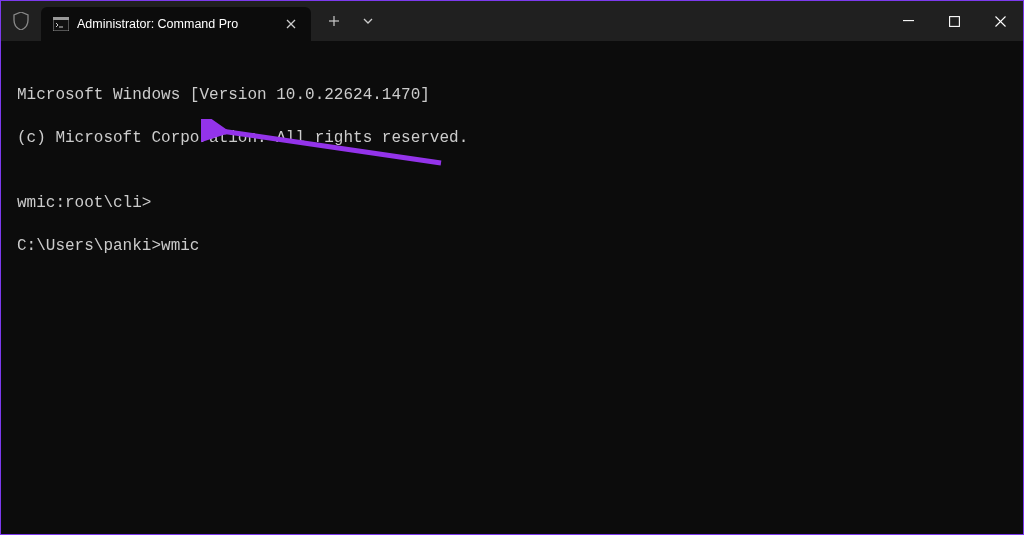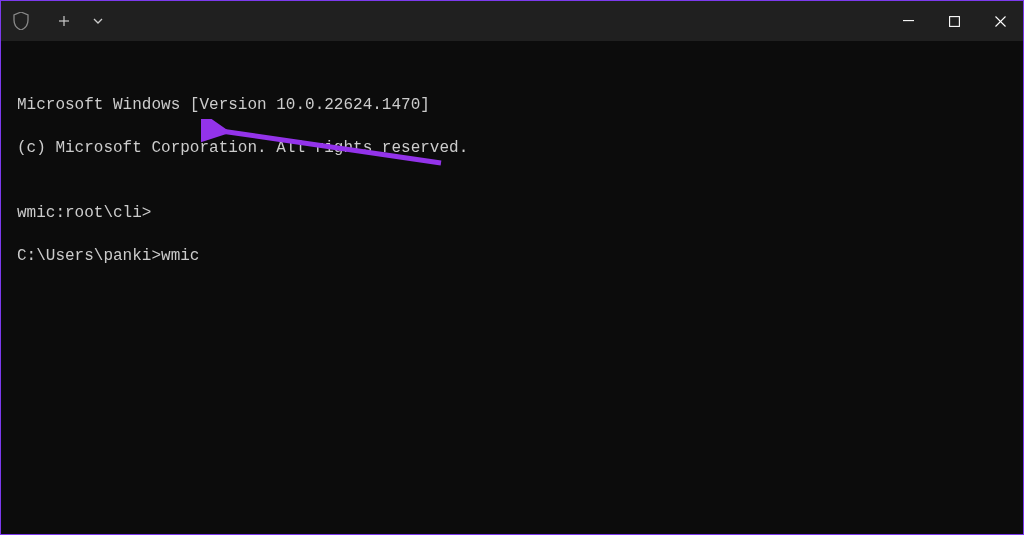--- a/index.html
+++ b/index.html
@@ -90,21 +90,21 @@
       height: 40px;
       display: flex;
       align-items: center;
       justify-content: center;
       color: #fff;
       cursor: pointer;
     }
     .terminal {
       background: #0c0c0c;
       height: calc(100% - 40px);
-      padding: 32px 16px;
+      padding: 22px 16px;
       color: #cccccc;
       font-size: 16px;
       line-height: 1.35;
       white-space: pre;
       position: relative;
     }
     .term-line { display: block; }
     .annotation-arrow {
       position: absolute;
       top: 118px;
@@ -115,20 +115,37 @@
 </head>
 <body>
 
 <div class="titlebar">
   <div class="shield-wrap">
     <svg width="16" height="18" viewBox="0 0 16 18">
       <path d="M8 0 L15 3 L15 8 C15 13 12 16.5 8 18 C4 16.5 1 13 1 8 L1 3 Z" fill="none" stroke="#888" stroke-width="1.3"></path>
     </svg>
   </div>
 
+  <div class="tab">
+    <span class="tab-icon">
+      <svg width="16" height="14" viewBox="0 0 16 14">
+        <rect x="0" y="0" width="16" height="14" rx="1.5" fill="#111" stroke="#999" stroke-width="1"></rect>
+        <rect x="0" y="0" width="16" height="3" fill="#999"></rect>
+        <path d="M3 6 L5 8 L3 10" stroke="#ccc" stroke-width="1" fill="none"></path>
+        <line x1="6" y1="10" x2="10" y2="10" stroke="#ccc" stroke-width="1"></line>
+      </svg>
+    </span>
+    <span class="tab-title">Administrator: Command Pro</span>
+    <span class="tab-close">
+      <svg width="10" height="10" viewBox="0 0 10 10">
+        <line x1="1" y1="1" x2="9" y2="9" stroke="#ccc" stroke-width="1.2"></line>
+        <line x1="9" y1="1" x2="1" y2="9" stroke="#ccc" stroke-width="1.2"></line>
+      </svg>
+    </span>
+  </div>
 
   <div class="tab-actions">
     <div class="tab-action-btn">
       <svg width="12" height="12" viewBox="0 0 12 12">
         <line x1="6" y1="1" x2="6" y2="11" stroke="#ccc" stroke-width="1.2"></line>
         <line x1="1" y1="6" x2="11" y2="6" stroke="#ccc" stroke-width="1.2"></line>
       </svg>
     </div>
     <div class="tab-action-btn">
       <svg width="10" height="6" viewBox="0 0 10 6">

